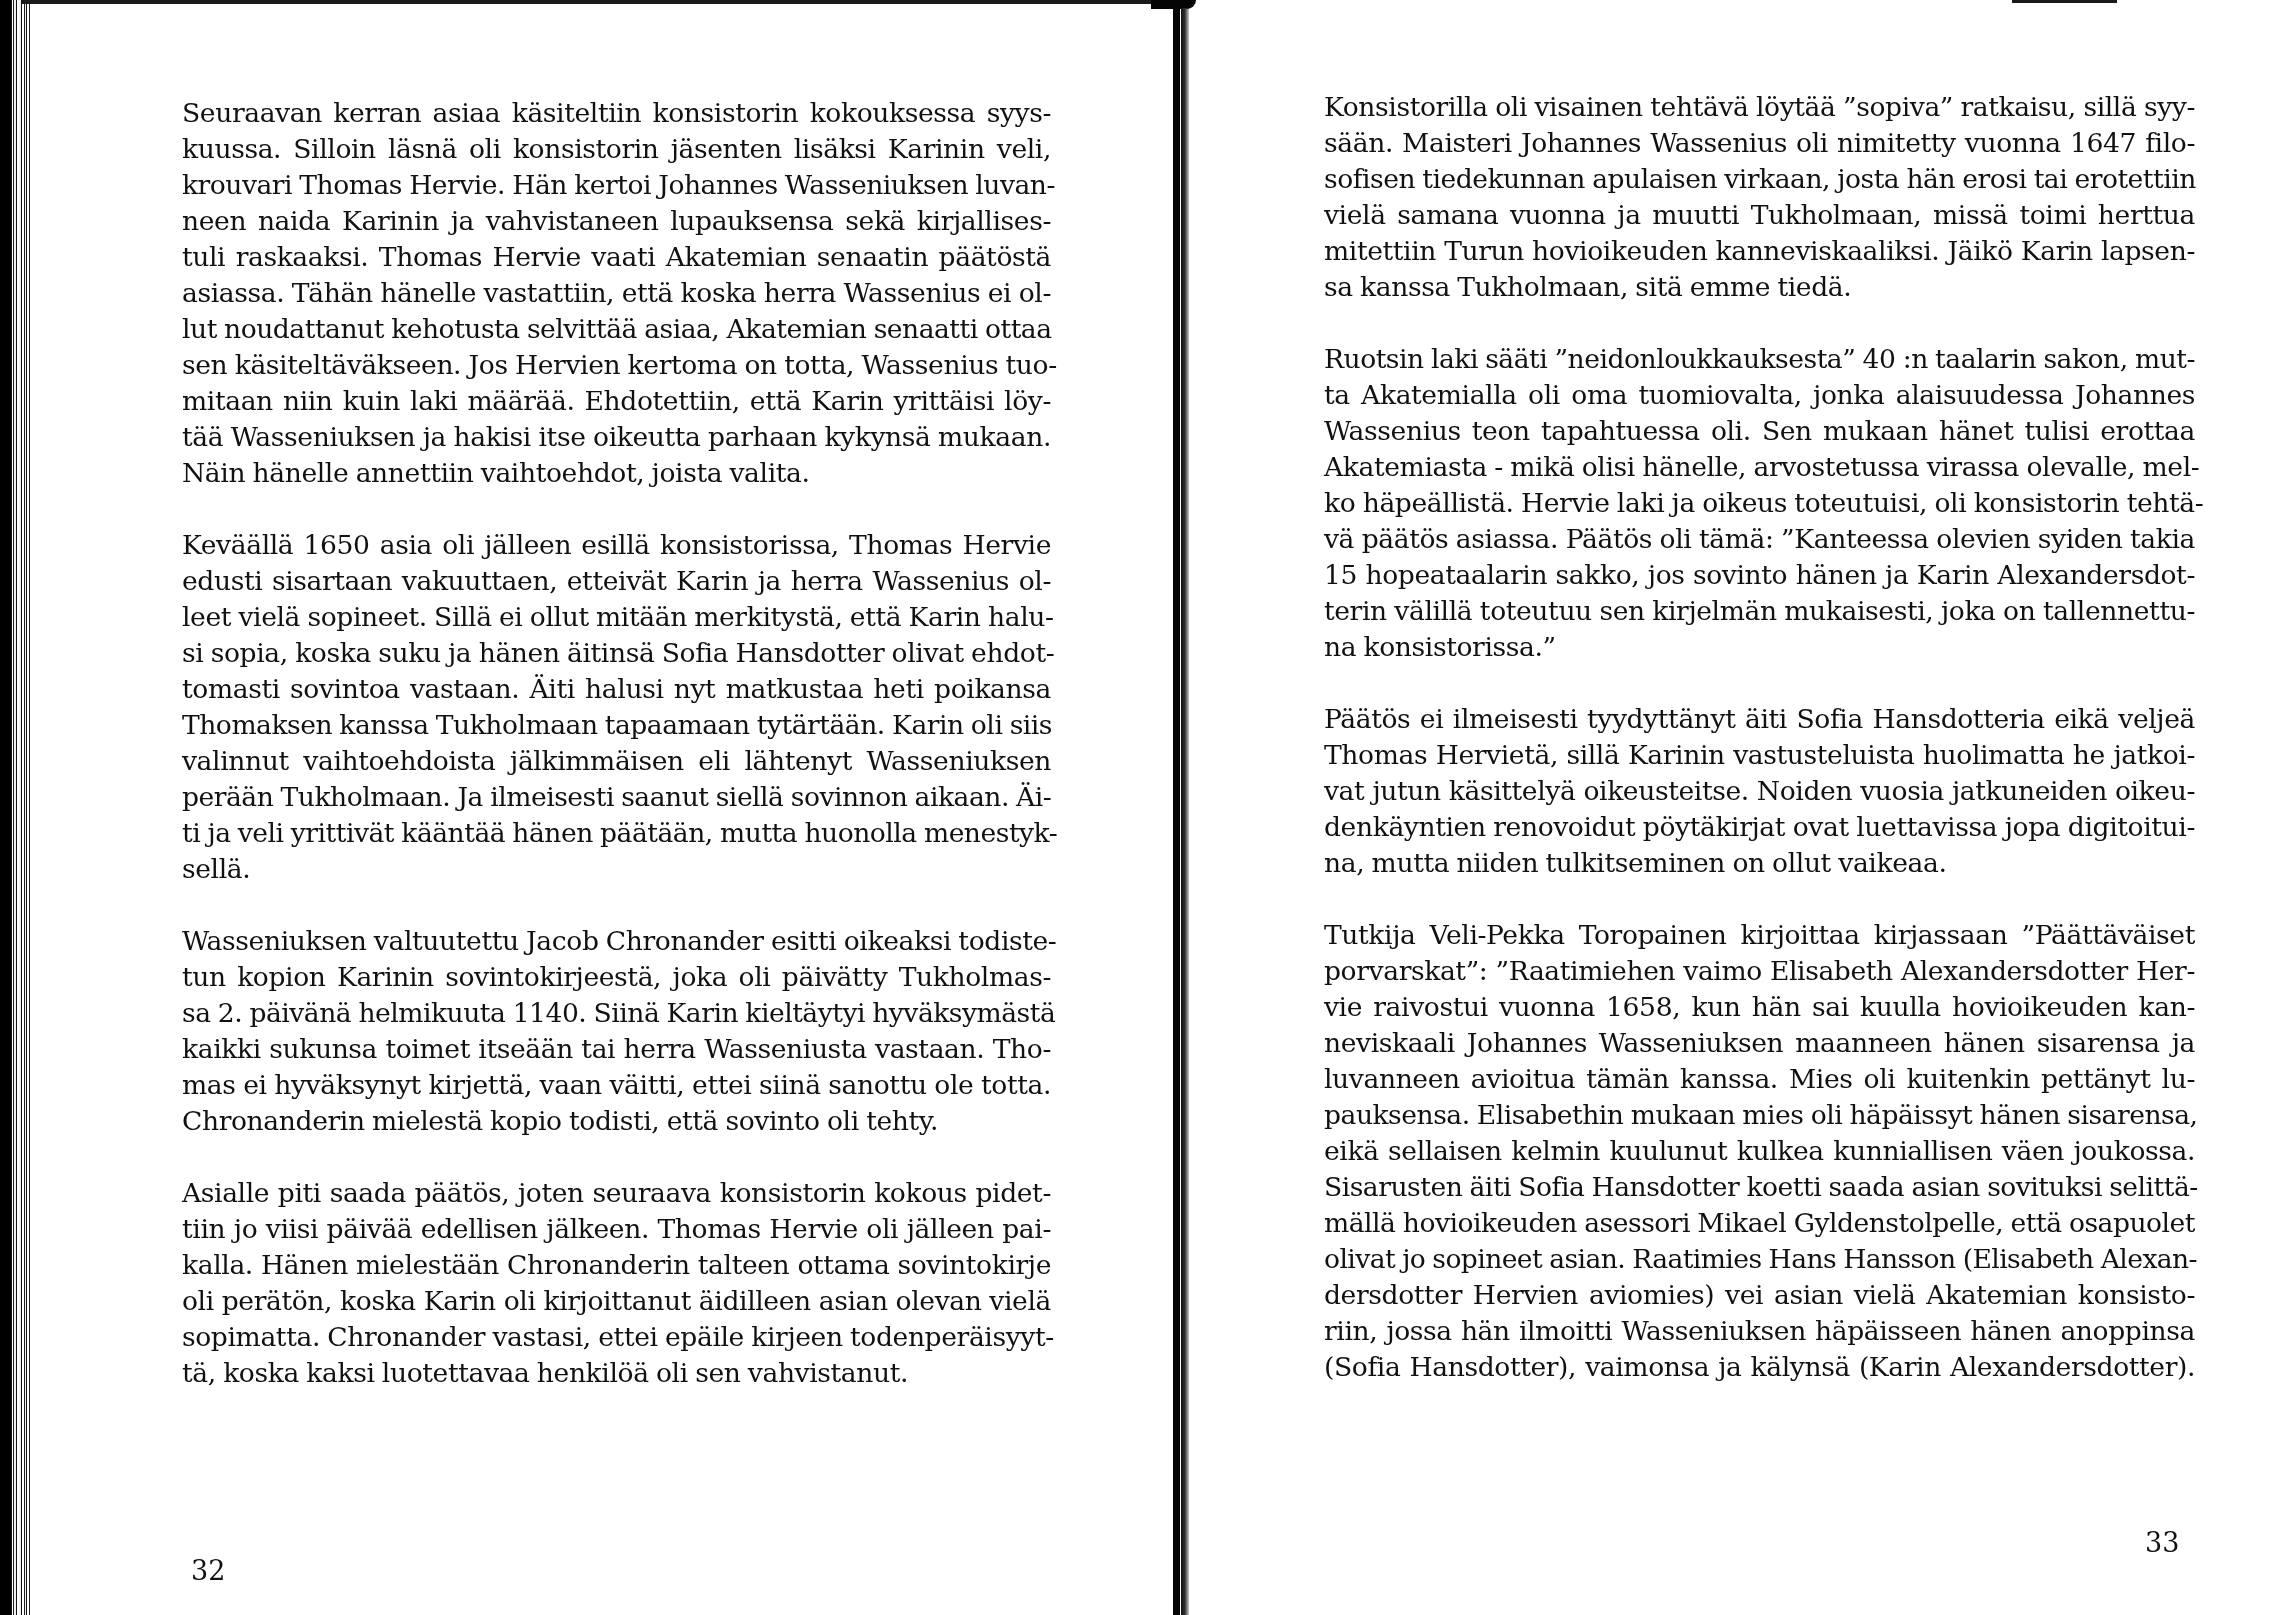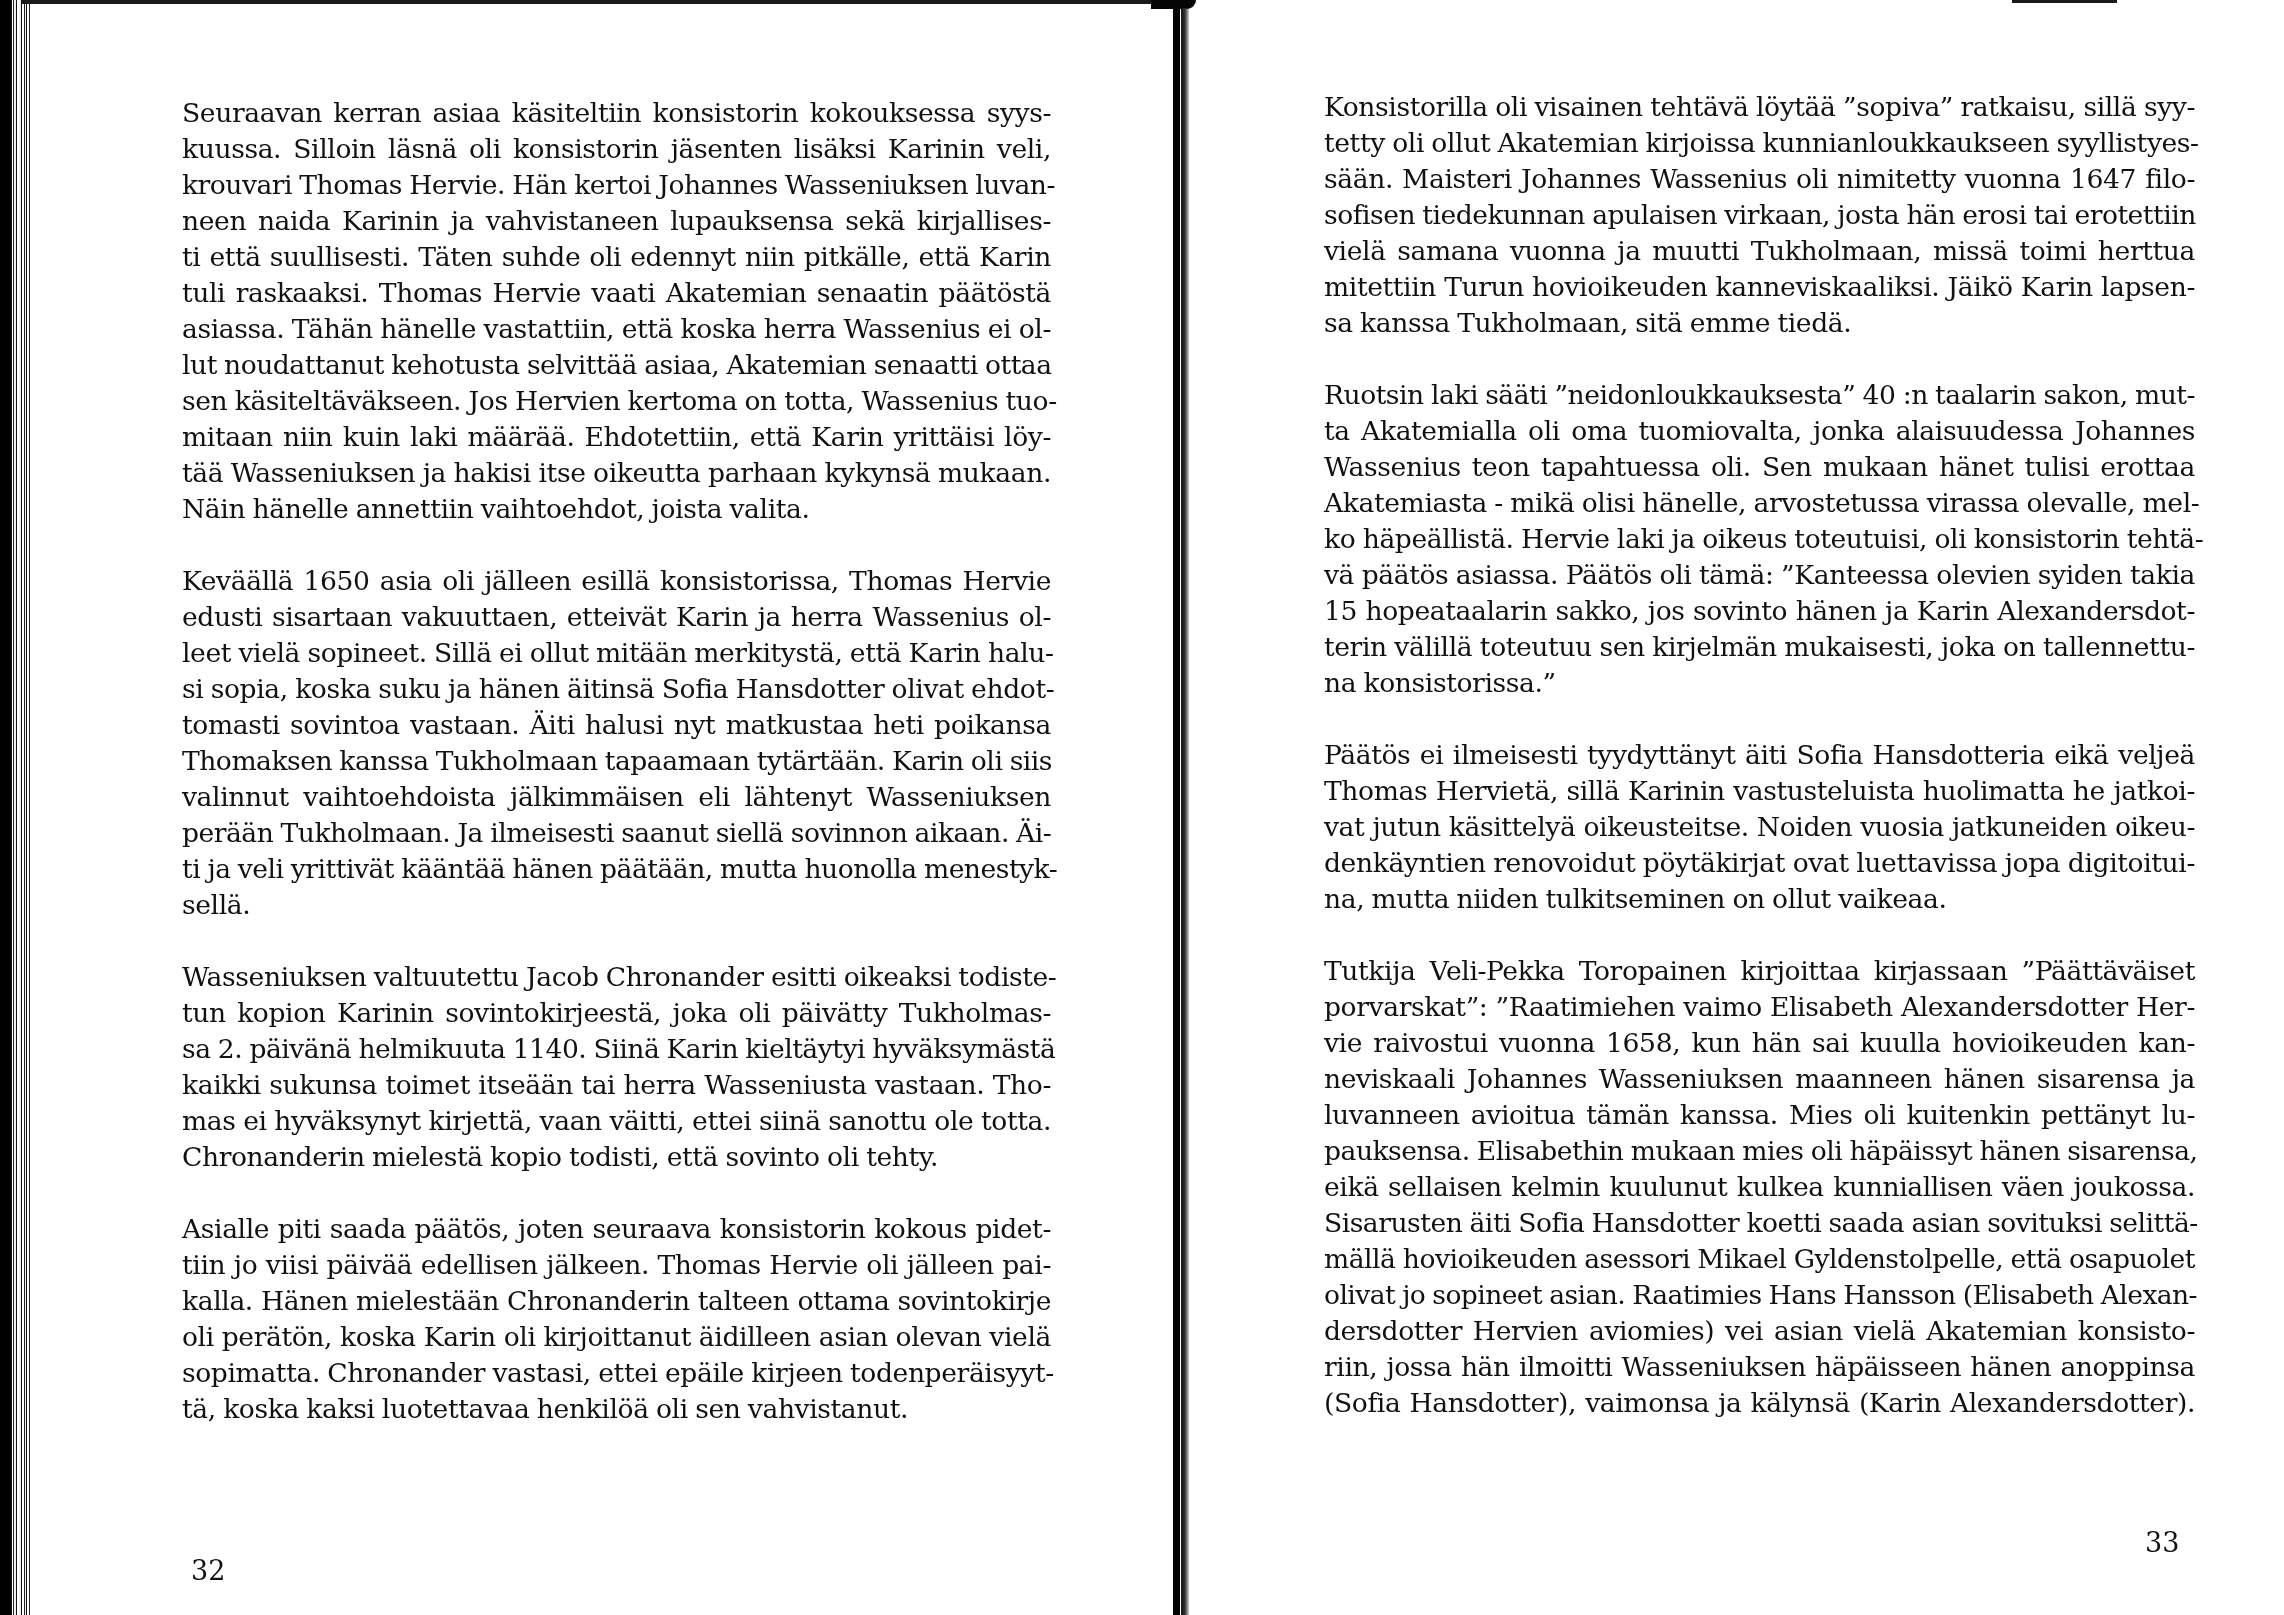--- a/index.html
+++ b/index.html
@@ -126,21 +126,20 @@
 <div class="edge-top-left"></div>
 <div class="edge-top-right"></div>
 
 <div class="page page-left">
   <div class="text-block" id="left-text">
       <div class="para">
         <span class="line">Seuraavan kerran asiaa käsiteltiin konsistorin kokouksessa syys-</span>
         <span class="line">kuussa. Silloin läsnä oli konsistorin jäsenten lisäksi Karinin veli,</span>
         <span class="line" style="letter-spacing: -0.5px;">krouvari Thomas Hervie. Hän kertoi Johannes Wasseniuksen luvan-</span>
         <span class="line">neen naida Karinin ja vahvistaneen lupauksensa sekä kirjallises-</span>
-        <span class="line">ti että suullisesti. Täten suhde oli edennyt niin pitkälle, että Karin</span>
         <span class="line">tuli raskaaksi. Thomas Hervie vaati Akatemian senaatin päätöstä</span>
         <span class="line">asiassa. Tähän hänelle vastattiin, että koska herra Wassenius ei ol-</span>
         <span class="line" style="letter-spacing: -0.5px;">lut noudattanut kehotusta selvittää asiaa, Akatemian senaatti ottaa</span>
         <span class="line">sen käsiteltäväkseen. Jos Hervien kertoma on totta, Wassenius tuo-</span>
         <span class="line">mitaan niin kuin laki määrää. Ehdotettiin, että Karin yrittäisi löy-</span>
         <span class="line">tää Wasseniuksen ja hakisi itse oikeutta parhaan kykynsä mukaan.</span>
         <span class="line last">Näin hänelle annettiin vaihtoehdot, joista valita.</span>
       </div>
       <div class="para">
         <span class="line">Keväällä 1650 asia oli jälleen esillä konsistorissa, Thomas Hervie</span>
@@ -177,21 +176,20 @@
 <div class="gutter">
   <div class="top-curl"></div>
   <div class="line-a"></div>
   <div class="line-b"></div>
 </div>
 
 <div class="page page-right">
   <div class="text-block" id="right-text">
       <div class="para">
         <span class="line">Konsistorilla oli visainen tehtävä löytää ”sopiva” ratkaisu, sillä syy-</span>
-        <span class="line">tetty oli ollut Akatemian kirjoissa kunnianloukkaukseen syyllistyes-</span>
         <span class="line">sään. Maisteri Johannes Wassenius oli nimitetty vuonna 1647 filo-</span>
         <span class="line" style="letter-spacing: -0.5px;">sofisen tiedekunnan apulaisen virkaan, josta hän erosi tai erotettiin</span>
         <span class="line">vielä samana vuonna ja muutti Tukholmaan, missä toimi herttua</span>
         <span class="line">mitettiin Turun hovioikeuden kanneviskaaliksi. Jäikö Karin lapsen-</span>
         <span class="line last">sa kanssa Tukholmaan, sitä emme tiedä.</span>
       </div>
       <div class="para">
         <span class="line" style="letter-spacing: -0.5px;">Ruotsin laki sääti ”neidonloukkauksesta” 40 :n taalarin sakon, mut-</span>
         <span class="line">ta Akatemialla oli oma tuomiovalta, jonka alaisuudessa Johannes</span>
         <span class="line">Wassenius teon tapahtuessa oli. Sen mukaan hänet tulisi erottaa</span>

